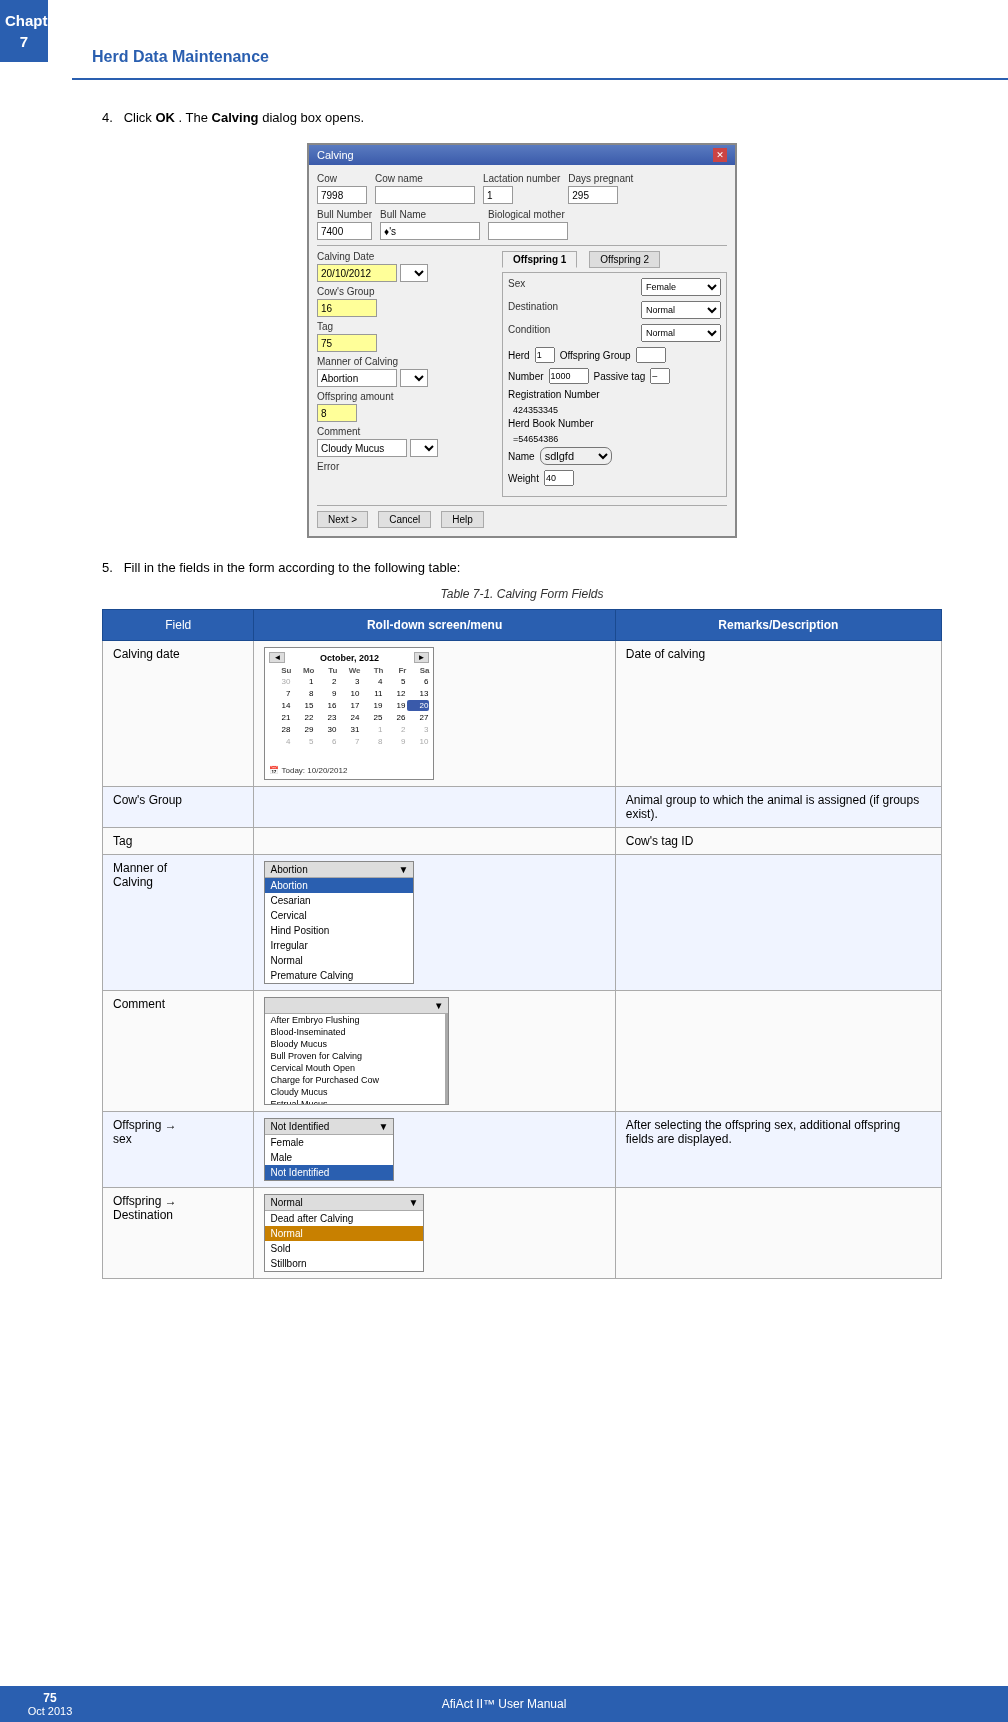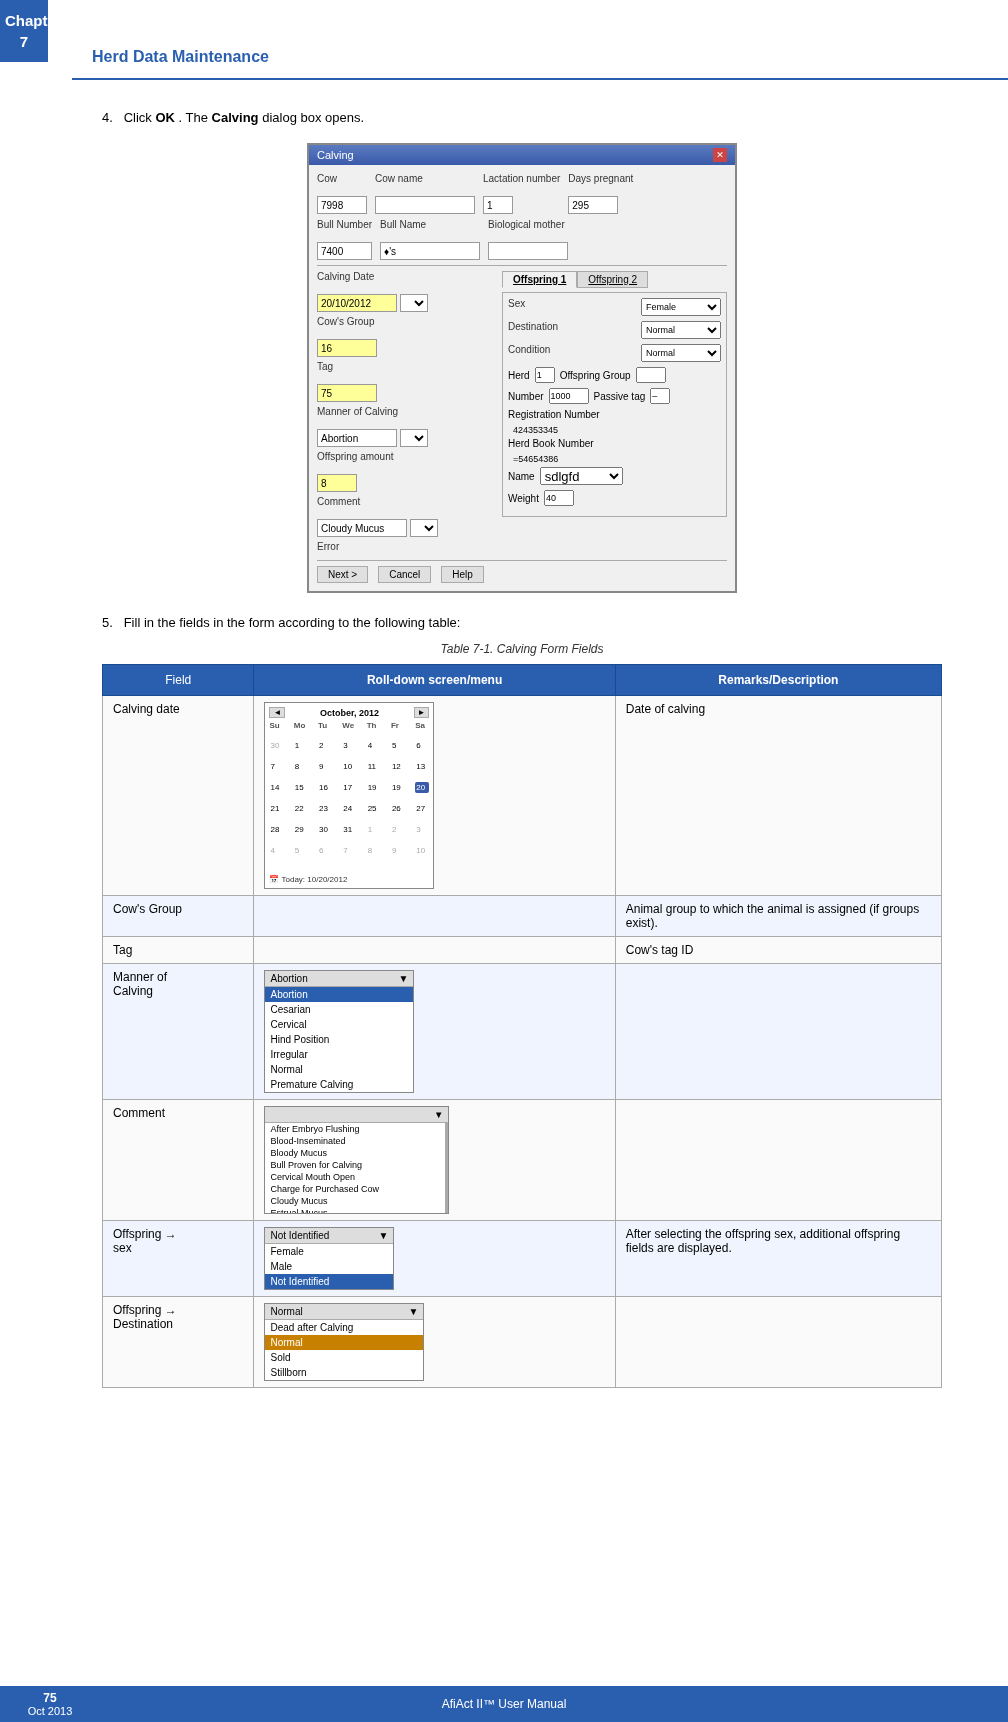--- a/index.html
+++ b/index.html
@@ -90,42 +90,41 @@
     }
     .dialog-row {
       display: flex;
       gap: 8px;
       margin-bottom: 5px;
       align-items: flex-start;
     }
     .dialog-field {
       display: flex;
       flex-direction: column;
-      gap: 12px;
+      gap: 2px;
     }
     .dialog-field label {
       font-size: 10px;
       color: #333;
     }
     .dialog-field input, .dialog-field select {
       background: #fff;
       border: 1px solid #999;
       font-size: 10px;
       padding: 1px 3px;
       height: 18px;
     }
     .dialog-section-divider {
       border-top: 1px solid #aaa;
       margin: 5px 0;
     }
     .dialog-tabs {
       display: flex;
-      gap: 0;
+      gap: 12px;
       margin-bottom: 4px;
-      text-decoration: underline;
     }
     .dialog-tab {
       border: 1px solid #aaa;
       background: #ddd;
       padding: 2px 10px;
       font-size: 10px;
       cursor: pointer;
     }
     .dialog-tab.active {
       background: #f0f0f0;
@@ -211,22 +210,22 @@
     .cal-nav {
       background: #ddd;
       border: 1px solid #aaa;
       cursor: pointer;
       font-size: 8px;
       padding: 0 3px;
     }
     .cal-grid {
       display: grid;
       grid-template-columns: repeat(7, 1fr);
-      text-align: left;
-      gap: 10px;
+      text-align: right;
+      gap: 1px;
     }
     .cal-grid .day-header { font-weight: bold; font-size: 8px; color: #555; }
     .cal-grid .day { font-size: 8px; padding: 1px; cursor: pointer; }
     .cal-grid .day.today { background: #3a5aaa; color: #fff; border-radius: 2px; }
     .cal-grid .day.other-month { color: #aaa; }
     .cal-today-label { font-size: 8px; margin-top: 19px; color: #333; }
 
     
     .dropdown-sim {
       border: 1px solid #888;
@@ -490,21 +489,21 @@
               <label>Registration Number</label>
             </div>
             <div style="font-size:9px; padding-left:5px; margin-bottom:3px;">424353345</div>
             <div class="dialog-row">
               <label>Herd Book Number</label>
             </div>
             <div style="font-size:9px; padding-left:5px; margin-bottom:3px;">=54654386</div>
             <div class="dialog-row">
               <div style="display:flex; gap:5px; align-items:center;">
                 <label>Name</label>
-                <select style="height:18px; font-size:13px; width:83px;">
+                <select style="height:18px; font-size:11px; width:72px;border-radius:7px;">
                   <option>sdlgfd</option>
                 </select>
               </div>
             </div>
             <div class="dialog-row">
               <div style="display:flex; gap:5px; align-items:center;">
                 <label>Weight</label>
                 <input type="text" value="40" style="width: 30px; height: 16px; font-size: 9px;">
               </div>
             </div>

